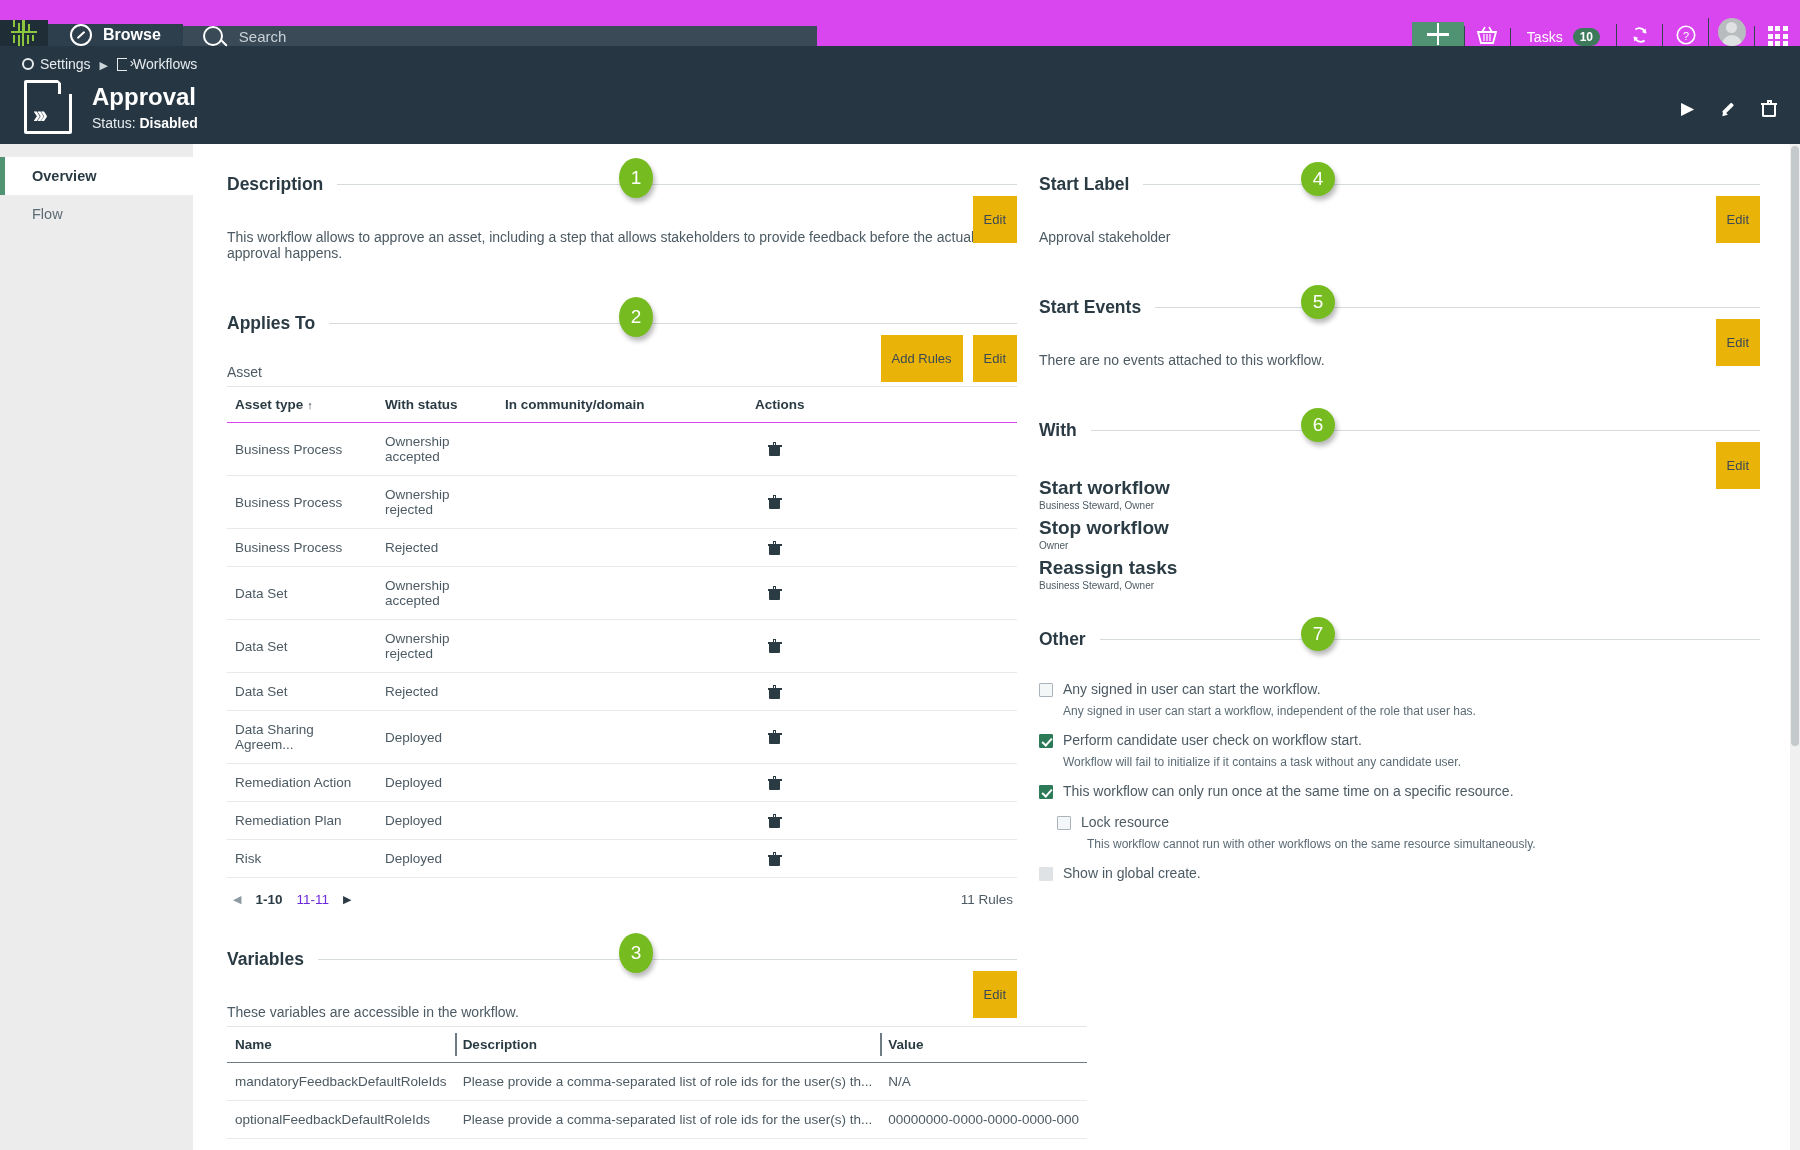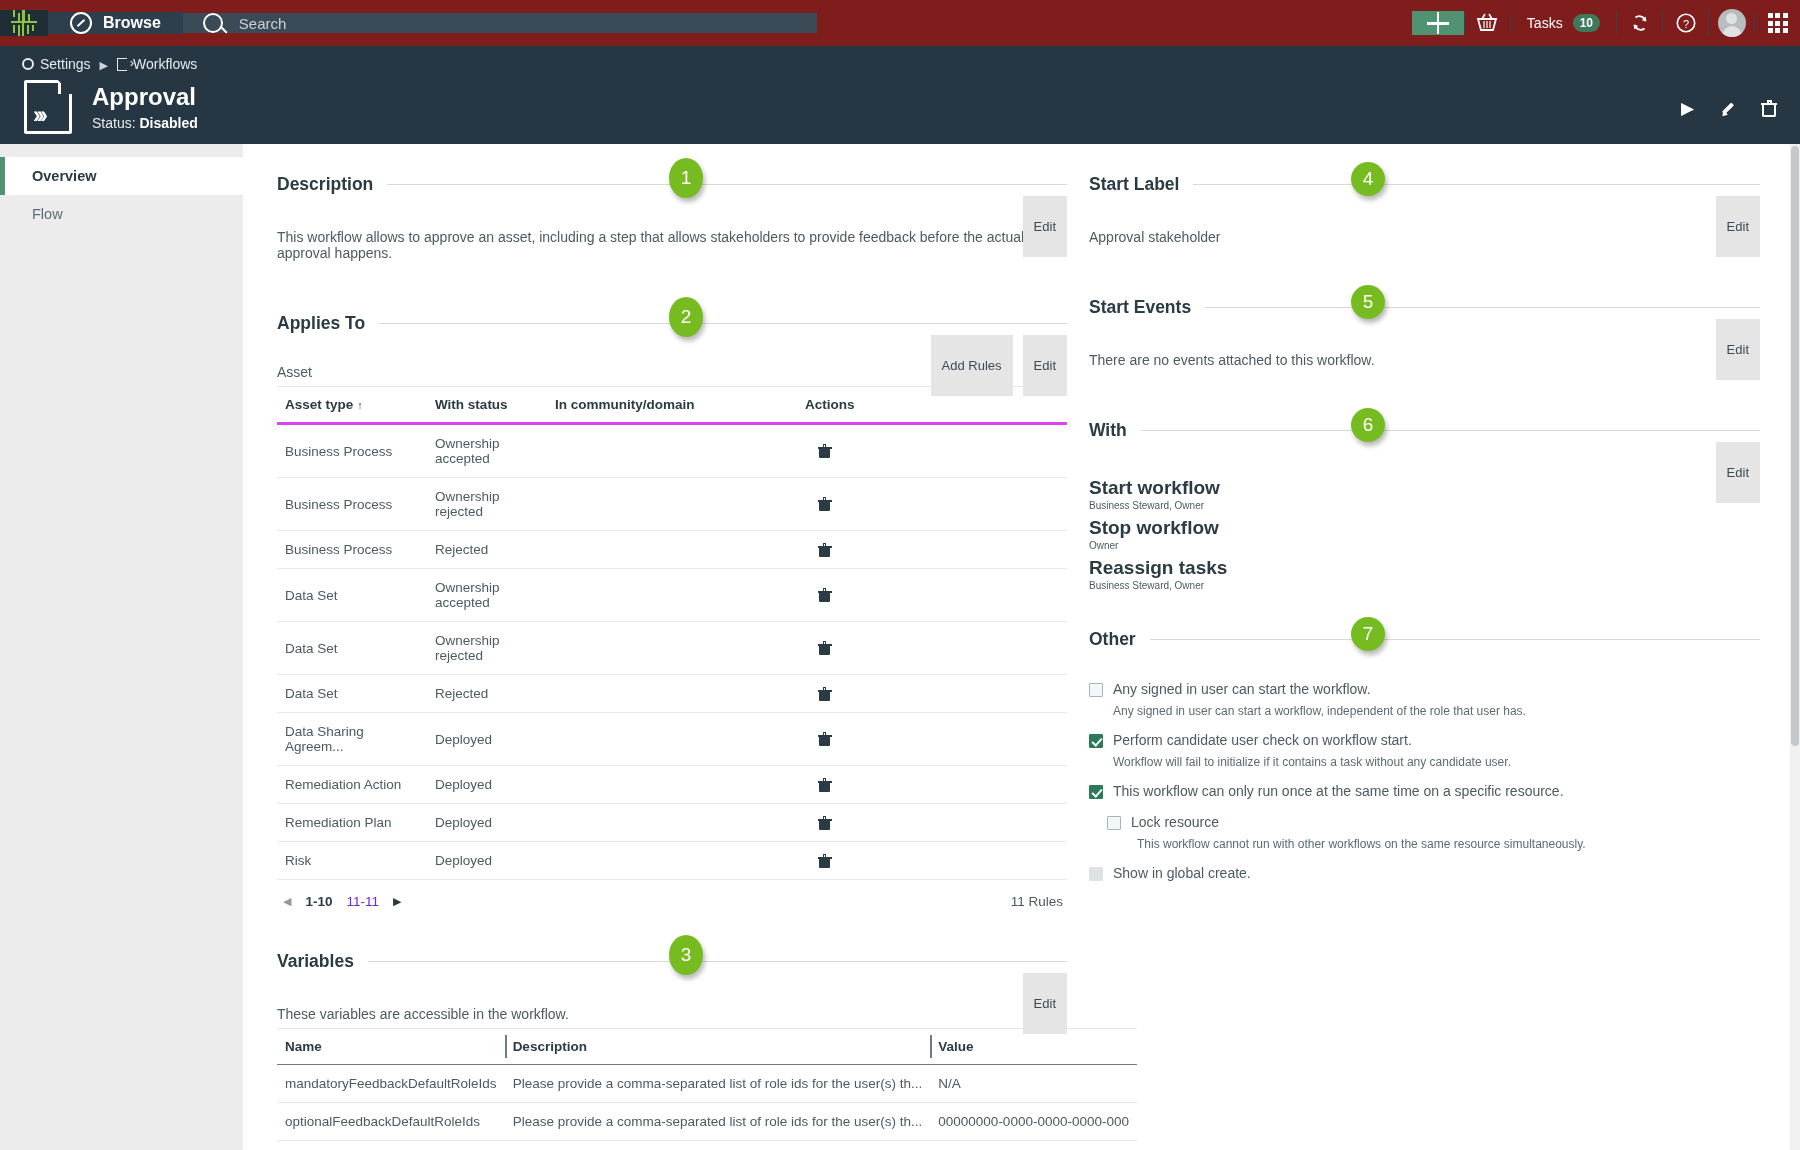--- a/index.html
+++ b/index.html
@@ -8,21 +8,21 @@
     width:1800px; height:1150px;
     font-family:"Liberation Sans", sans-serif;
     background:#ffffff;
     color:#2b3b44;
     overflow:hidden;
     position:relative;
   }
 
   
   .topnav{
-    height:46px; background:#7f1d1d; display:flex; align-items:center;
+    height:46px; background:#d946ef; display:flex; align-items:flex-end;
     position:relative; z-index:20;
   }
   .logo-cell{ width:48px; display:flex; align-items:center; justify-content:center; background:#1f2d37;}
   .logo-grid{ width:26px;height:26px; position:relative;}
   .logo-grid i{position:absolute;background:#8cc63e;display:block;}
   .browse-cell{
     display:flex;align-items:center;gap:11px;padding:0 22px;background:#2d3f4c;
     color:#fff;font-size:16px;font-weight:bold;cursor:pointer;
   }
   .compass{width:22px;height:22px;border:2px solid #fff;border-radius:50%;position:relative;}
@@ -77,21 +77,21 @@
   .trash-g{width:14px;height:16px;position:relative;}
   .trash-g::before{content:"";position:absolute;top:3px;left:0;right:0;bottom:0;border:2px solid #fff;border-top:none;border-radius:0 0 2px 2px;}
   .trash-g::after{content:"";position:absolute;top:2px;left:-1px;width:16px;height:2px;background:#fff;}
   .trash-lid{position:absolute;top:-1px;left:5px;width:5px;height:3px;border:2px solid #fff;border-bottom:none;}
   .pencil-g{width:16px;height:16px;position:relative;transform:rotate(0deg);}
   .pencil-g::before{content:"";position:absolute;width:4px;height:13px;background:#fff;left:6px;top:1px;transform:rotate(45deg);border-radius:1px;}
   .pencil-g::after{content:"";position:absolute;width:0;height:0;border-left:3px solid transparent;border-right:3px solid transparent;border-top:5px solid #fff;left:1px;bottom:0px;transform:rotate(45deg);}
 
   
   .body-wrap{display:flex;height:calc(1150px - 46px - 98px);}
-  .sidebar{width:243px;background:#ececec;flex:none;padding-top:13px;}
+  .sidebar{width:193px;background:#ececec;flex:none;padding-top:13px;}
   .side-item{padding:11px 0 11px 32px;font-size:14.5px;color:#5b6b75;cursor:pointer;position:relative;}
   .side-item.active{background:#fff;color:#2b3b44;font-weight:bold;}
   .side-item.active::before{content:"";position:absolute;left:0;top:0;bottom:0;width:5px;background:#4f9373;}
 
   .content{flex:1;background:#fff;position:relative;overflow:hidden;}
   .cols{display:flex;padding:30px 40px 0 34px;gap:22px;}
   .col-left{width:790px;flex:none;}
   .col-right{flex:1;}
 
   .sec{position:relative;margin-bottom:6px;}
@@ -99,32 +99,32 @@
   .sec-title{font-size:17.5px;font-weight:bold;color:#2b3b44;white-space:nowrap;}
   .sec-rule{flex:1;height:1px;background:#d5dadd;}
   .badge{
     position:absolute;top:-16px;width:34px;height:40px;border-radius:50%;
     background:#76bc21;color:#fff;font-size:19px;display:flex;align-items:center;justify-content:center;
     box-shadow:2px 4px 5px rgba(0,0,0,.28);
   }
   .badge.round{height:34px;border-radius:50%;top:-12px;}
   .sec-btns{position:absolute;right:0;top:22px;display:flex;gap:10px;}
   .btn{
-    background:#e5e5e5;border:none;color:#3b4a54;font-size:13px;padding:23px 11px;cursor:pointer;
+    background:#eab308;border:none;color:#3b4a54;font-size:13px;padding:16px 11px;cursor:pointer;
     font-family:"Liberation Sans", sans-serif;
   }
   .sec-text{font-size:14px;color:#4c5a63;padding-top:34px;}
   .sec-text.tight{padding-top:30px;}
 
   
   table{border-collapse:collapse;width:100%;font-size:13.5px;}
   .tbl-wrap{margin-top:6px;}
   th{
     text-align:left;font-weight:bold;color:#2b3b44;font-size:13.5px;
-    padding:10px 8px;border-top:1px solid #e2e5e8;border-bottom:3px solid #d946ef;
+    padding:10px 8px;border-top:1px solid #e2e5e8;border-bottom:1px solid #d946ef;
   }
   td{padding:11px 8px;color:#4c5a63;border-bottom:1px solid #e8eaec;}
   .sortarrow{font-size:11px;margin-left:4px;}
   .act-cell{text-align:left;padding-left:22px;}
   .bin{display:inline-block;width:11px;height:13px;position:relative;cursor:pointer;vertical-align:middle;}
   .bin::before{content:"";position:absolute;top:3px;left:0;right:0;bottom:0;background:#2b3b44;border-radius:0 0 1px 1px;}
   .bin::after{content:"";position:absolute;top:2px;left:-1.5px;width:14px;height:1.8px;background:#2b3b44;}
   .bin i{position:absolute;top:-1px;left:4px;width:3px;height:3px;border:1.5px solid #2b3b44;border-bottom:none;}
 
   .pager{display:flex;align-items:center;justify-content:space-between;padding:14px 4px 0 6px;font-size:13.5px;color:#4c5a63;}

